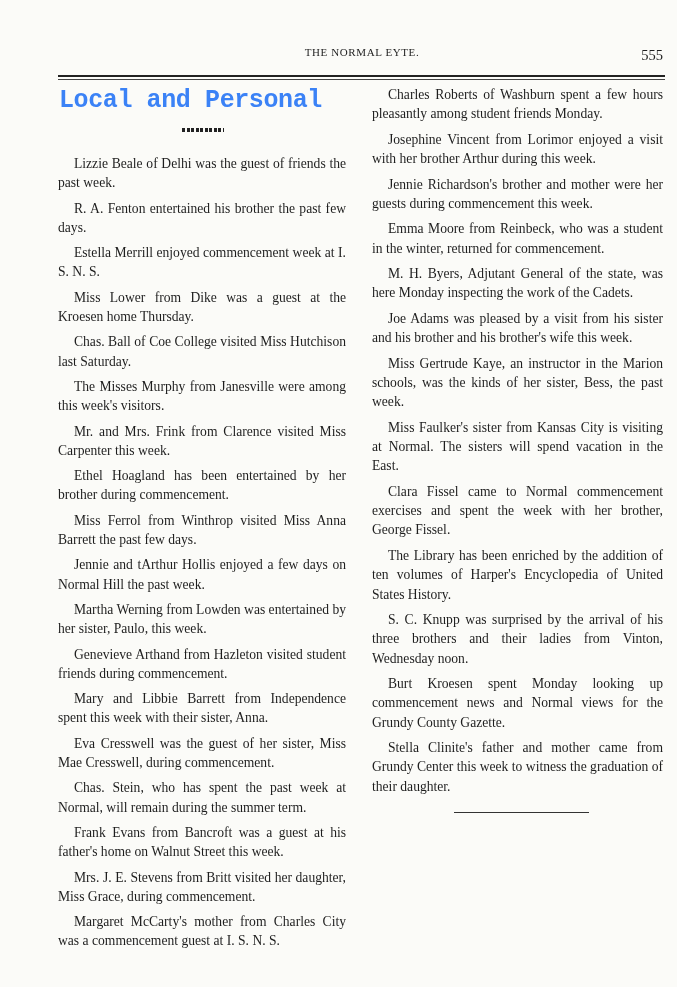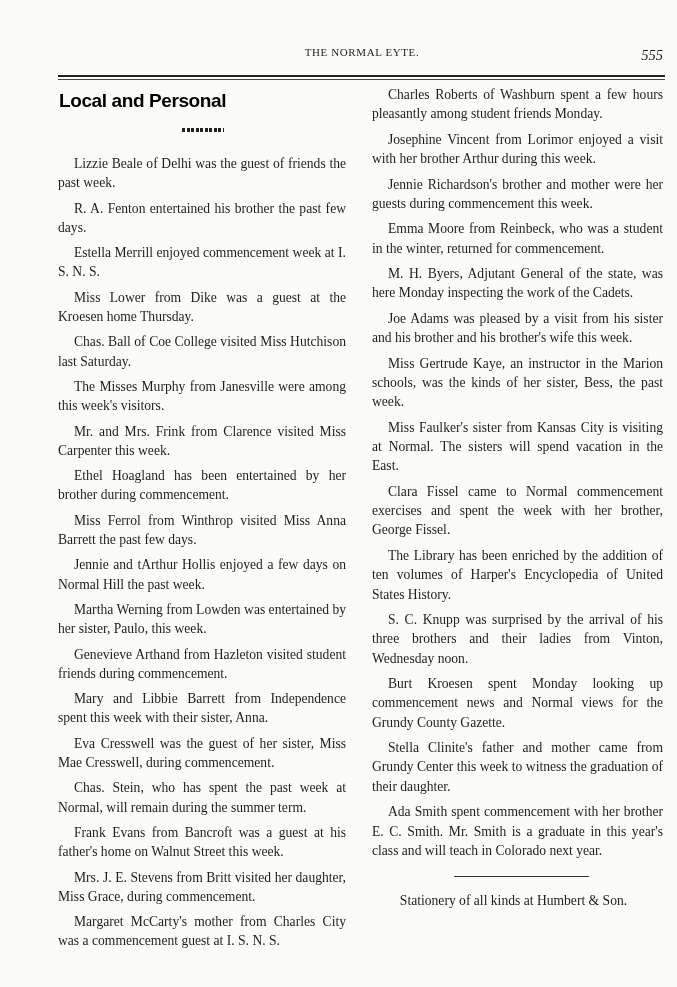--- a/index.html
+++ b/index.html
@@ -11,39 +11,39 @@
     position: relative;
   }
   .header {
     position: absolute; left: 58px; top: 46px; width: 608px; height: 24px;
   }
   .running-title {
     position: absolute; left: 0; right: 0; top: 0; text-align: center;
     font-size: 11px; letter-spacing: 0.6px;
   }
   .page-number {
-    position: absolute; right: 3px; top: 1px; font-size: 14.5px; font-style: italic;
+    position: absolute; right: 3px; top: 1px; font-size: 14.5px;
   }
   .rule-thick {
     position: absolute; left: 58px; top: 75px; width: 607px; height: 2px; background: #222;
   }
   .rule-thin {
     position: absolute; left: 58px; top: 79px; width: 607px; height: 1px; background: #444;
   }
   .col {
     position: absolute; top: 84px;
     font-size: 13.6px; line-height: 19.3px;
     text-align: justify;
   }
   .col-left { left: 58px; width: 288px; }
   .col-right { left: 372px; width: 291px; top: 85px; }
   .section-title {
-    font-family: Liberation Sans, sans-serif; font-weight: bold;
-    font-size: 19px; letter-spacing: -0.4px; line-height: 34px;
-    margin: 0 0 0 1px; white-space: nowrap; color: #000000;
+    font-family: Liberation Mono, monospace; font-weight: bold;
+    font-size: 25px; letter-spacing: -0.4px; line-height: 34px;
+    margin: 0 0 0 1px; white-space: nowrap; color: #3b82f6;
   }
   .ornament {
     width: 42px; height: 4px; margin: 10px auto 22px 124px;
     background: repeating-linear-gradient(90deg, #222 0 3px, transparent 3px 4.5px);
   }
   .item { margin: 0 0 6px 0; text-indent: 16px; }
   .col-right .item { margin-bottom: 6.2px; }
   .divider {
     width: 135px; height: 1px; background: #333; margin: 16px auto 14px 82px;
   }
@@ -90,16 +90,14 @@
   <p class="item">Emma Moore from Reinbeck, who was a student in the winter, returned for commencement.</p>
   <p class="item">M. H. Byers, Adjutant General of the state, was here Monday inspecting the work of the Cadets.</p>
   <p class="item">Joe Adams was pleased by a visit from his sister and his brother and his brother's wife this week.</p>
   <p class="item">Miss Gertrude Kaye, an instructor in the Marion schools, was the kinds of her sister, Bess, the past week.</p>
   <p class="item">Miss Faulker's sister from Kansas City is visiting at Normal. The sisters will spend vacation in the East.</p>
   <p class="item">Clara Fissel came to Normal commencement exercises and spent the week with her brother, George Fissel.</p>
   <p class="item">The Library has been enriched by the addition of ten volumes of Harper's Encyclopedia of United States History.</p>
   <p class="item">S. C. Knupp was surprised by the arrival of his three brothers and their ladies from Vinton, Wednesday noon.</p>
   <p class="item">Burt Kroesen spent Monday looking up commencement news and Normal views for the Grundy County Gazette.</p>
   <p class="item">Stella Clinite's father and mother came from Grundy Center this week to witness the graduation of their daughter.</p>
-  <p class="item">Ada Smith spent commencement with her brother E. C. Smith. Mr. Smith is a graduate in this year's class and will teach in Colorado next year.</p>
   <div class="divider"></div>
-  <p class="item ad">Stationery of all kinds at Humbert &amp; Son.</p>
 </div>
 
 </body></html>

